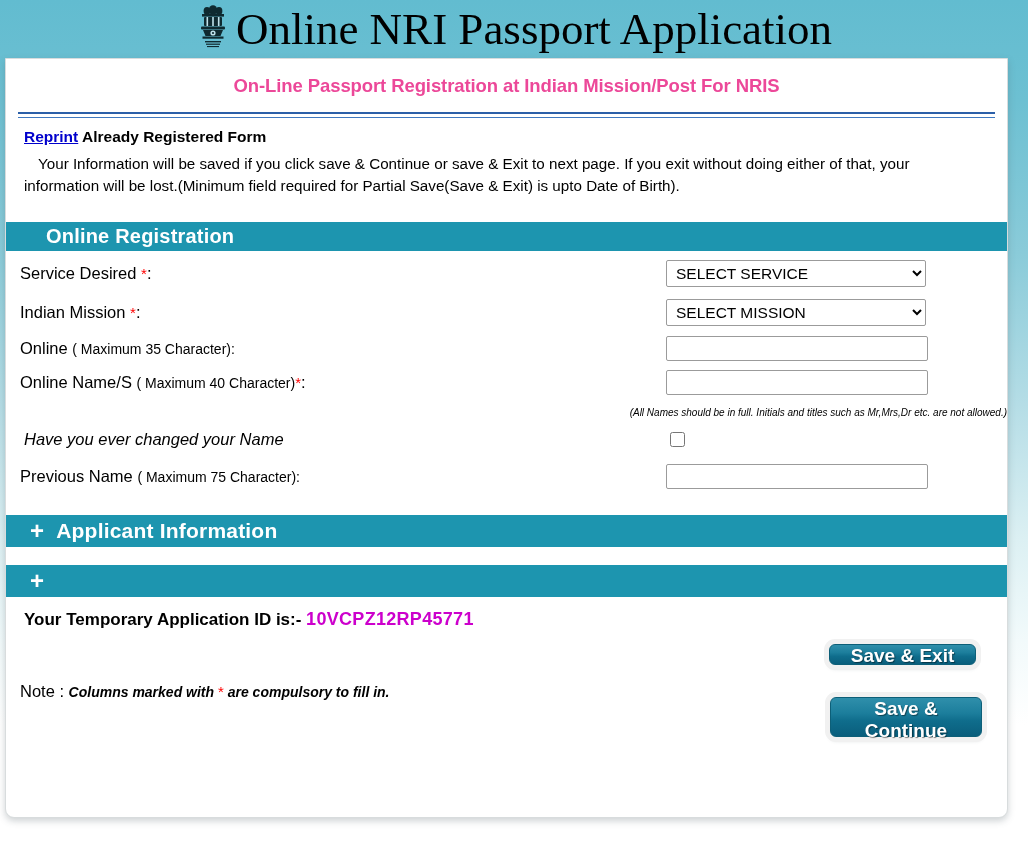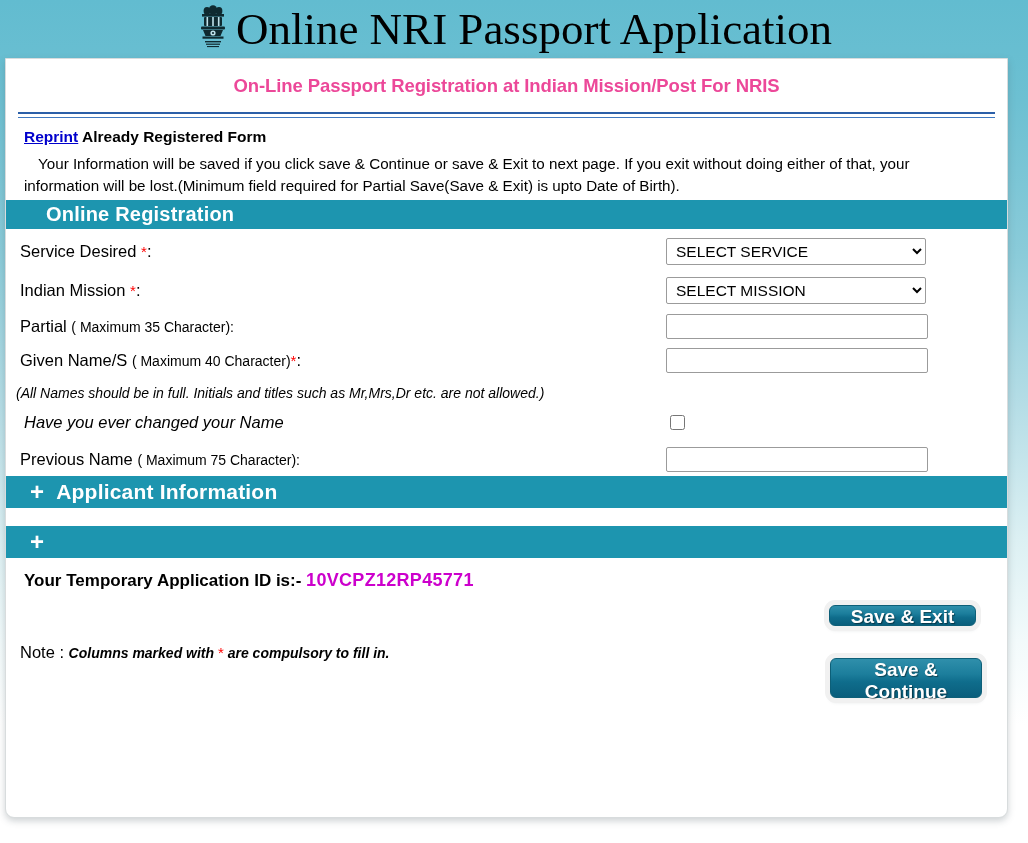--- a/index.html
+++ b/index.html
@@ -100,21 +100,21 @@
   .section-bar {
     background: #1d95af;
     color: #ffffff;
     height: 29px;
     display: flex;
     align-items: center;
     padding-left: 40px;
     font-size: 20px;
     font-weight: bold;
     letter-spacing: 0.2px;
-    margin-top: 4px;
+    margin-top: 26px;
   }
   .section-bar.collapsible {
     padding-left: 24px;
     height: 32px;
     font-size: 21px;
     cursor: pointer;
   }
   .plus-icon {
     font-size: 24px;
     font-weight: bold;
@@ -169,26 +169,27 @@
     padding-left: 4px;
     box-sizing: border-box;
   }
   input.cb {
     width: 15px;
     height: 15px;
     margin: 0;
   }
 
   .italic-note {
-    font-size: 14px;
+    font-size: 10px;
     font-style: italic;
     color: #000;
-    padding-left: 10px;
+    padding-left: 18px;
     margin-top: 12px;
     margin-bottom: 8px;
+    text-align: right;
   }
   .changed-name-label {
     font-size: 16.5px;
     font-style: italic;
     color: #000;
   }
 
   .r1 { margin-top: 12px; }
   .r2 { margin-top: 9px; }
   .r3 { margin-top: 9px; }
@@ -310,26 +311,26 @@
     </div>
 
     <div class="row r1">
       <div class="label"><span>Indian Mission </span><span class="req">*</span><span>:</span></div>
       <select class="field">
         <option>SELECT MISSION</option>
       </select>
     </div>
 
     <div class="row r3">
-      <div class="label"><span>Partial </span><span class="small">( Maximum 35 Character):</span></div>
+      <div class="label"><span>Online </span><span class="small">( Maximum 35 Character):</span></div>
       <input class="field" type="text" value="" style="">
     </div>
 
     <div class="row r4">
-      <div class="label"><span>Given Name/S </span><span class="small">( Maximum 40 Character)</span><span class="req">*</span><span>:</span></div>
+      <div class="label"><span>Online Name/S </span><span class="small">( Maximum 40 Character)</span><span class="req">*</span><span>:</span></div>
       <input class="field" type="text" value="" style="">
     </div>
 
     <div class="italic-note">(All Names should be in full. Initials and titles such as Mr,Mrs,Dr etc. are not allowed.)</div>
 
     <div class="row r5">
       <div class="label changed-name-label">Have you ever changed your Name</div>
       <input class="cb" type="checkbox" style="">
     </div>
 

